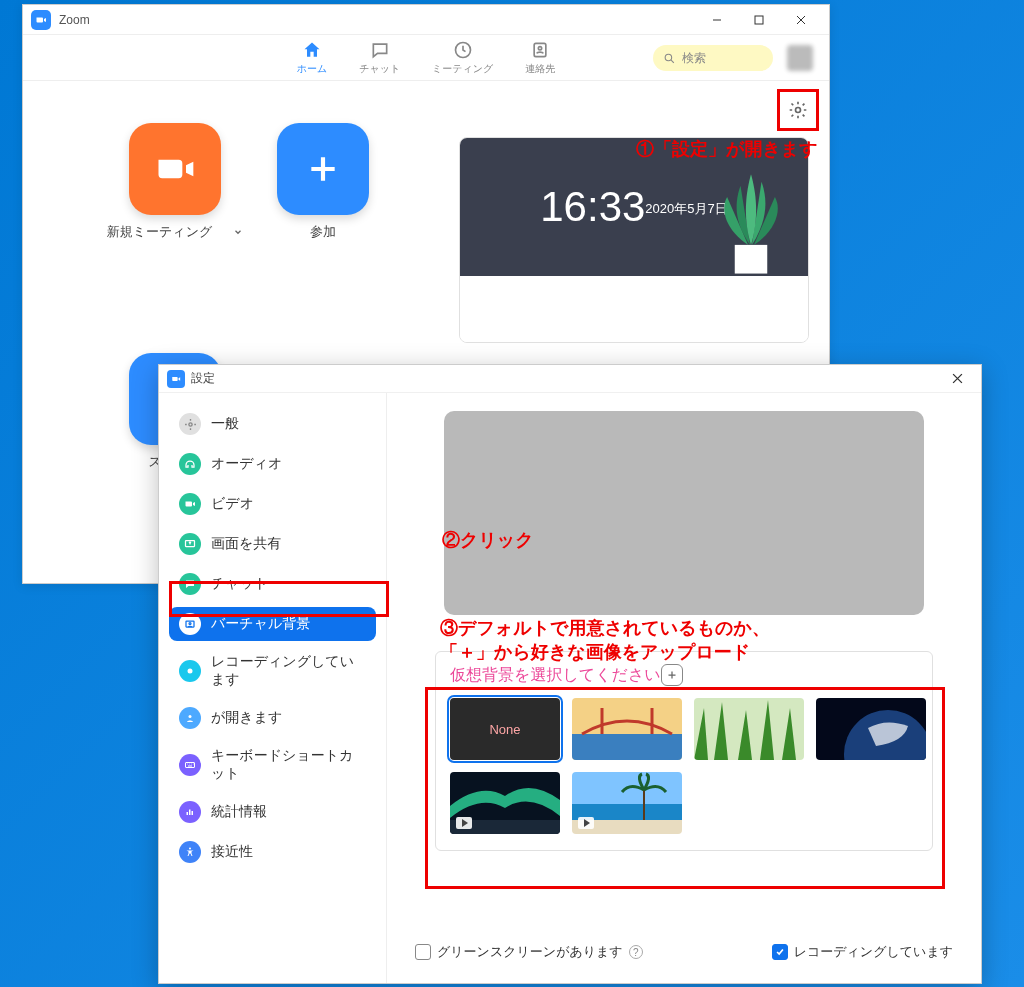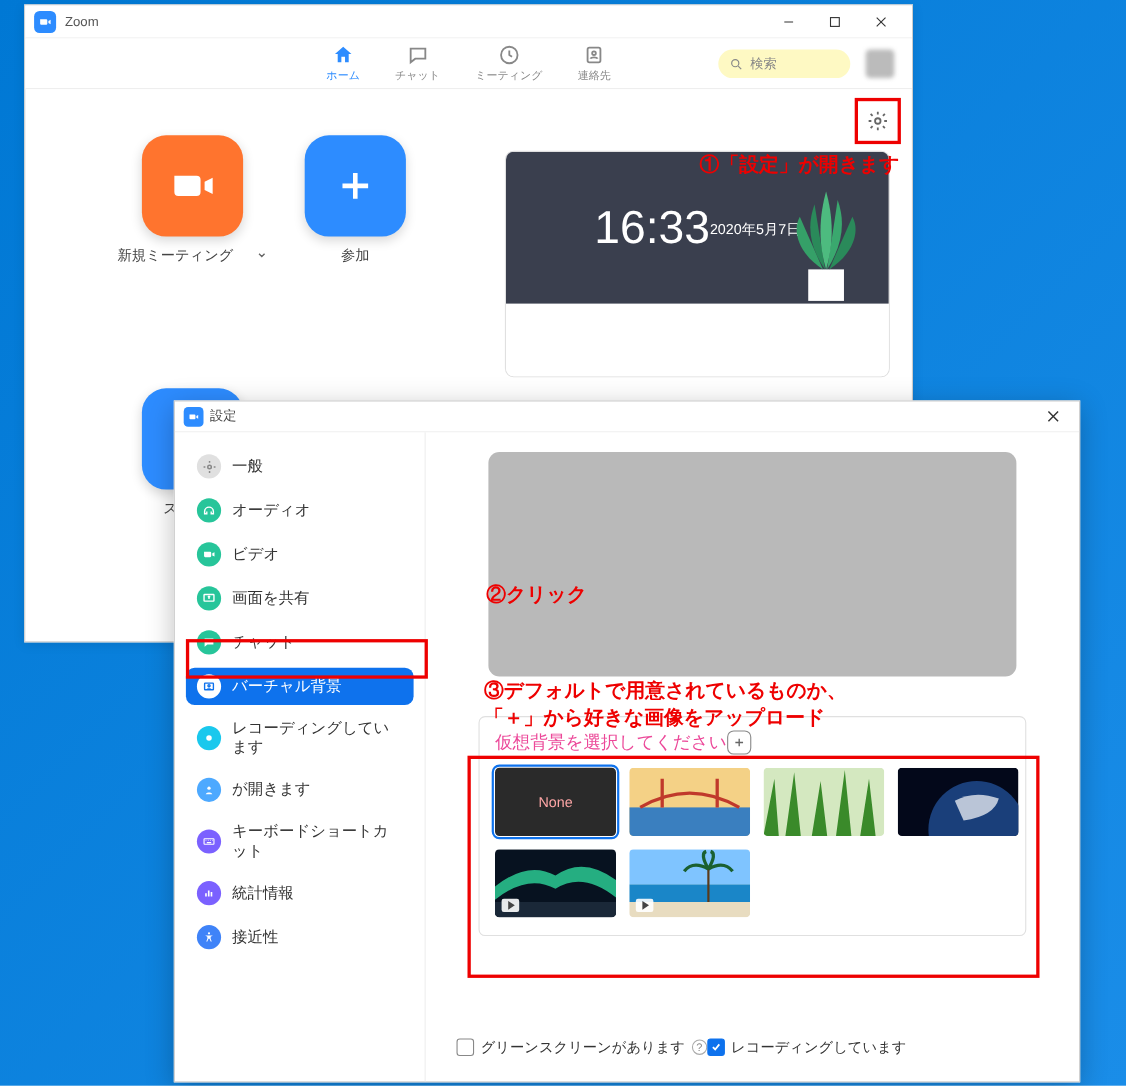--- a/index.html
+++ b/index.html
@@ -61,21 +61,21 @@
 .bg-grid { display: grid; grid-template-columns: repeat(4, 110px); gap: 12px; margin-top: 12px; }
 .bg-thumb { width: 110px; height: 62px; border-radius: 4px; position: relative; overflow: hidden; cursor: pointer; }
 .bg-thumb.selected { outline: 2px solid #0e72ed; outline-offset: 1px; }
 .bg-none { background: #2a2a2a; display: flex; align-items: center; justify-content: center; color: #fca5a5; font-size: 13px; }
 .bg-vidbadge { position: absolute; left: 6px; bottom: 5px; width: 16px; height: 12px; background: rgba(255,255,255,0.9); border-radius: 2px; display: flex; align-items: center; justify-content: center; }
 .bg-vidbadge::before { content: ""; border-left: 6px solid #444; border-top: 4px solid transparent; border-bottom: 4px solid transparent; margin-left: 1px; }
 
 .bg-box-highlight { position: absolute; border: 3px solid #e00; pointer-events:none; }
 .sidebar-highlight { position: absolute; border: 3px solid #e00; pointer-events:none; }
 
-.checks { display: flex; margin-top: auto; margin-bottom: 4px; justify-content: flex-start; font-size: 13px; color: #333; }
+.checks { display: flex; margin-top: auto; margin-bottom: 4px; justify-content: space-between; font-size: 13px; color: #333; }
 .check { display: flex; align-items: center; gap: 6px; cursor: pointer; }
 .cb { width: 16px; height: 16px; border: 1.5px solid #888; border-radius: 3px; display:flex; align-items:center; justify-content:center; }
 .cb.checked { background: #0e72ed; border-color: #0e72ed; color: #fff; }
 .qmark { width: 14px; height: 14px; border: 1px solid #aaa; border-radius: 50%; display:flex;align-items:center;justify-content:center;font-size:10px;color:#888; }
 
 svg { display: block; }
 </style>
 </head>
 <body>
 

